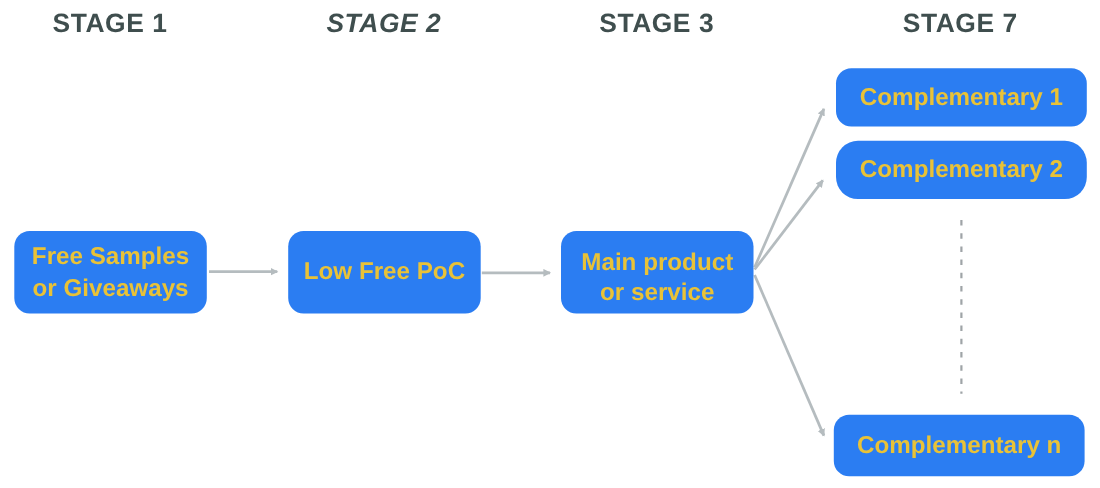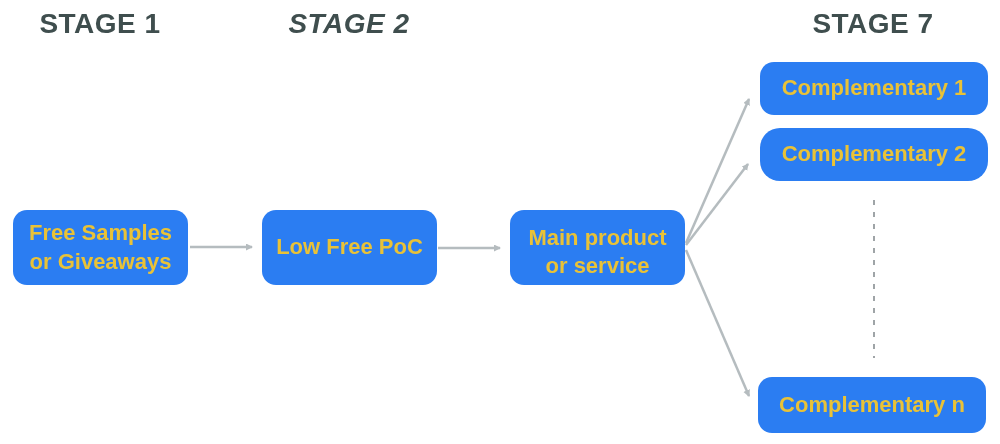--- a/index.html
+++ b/index.html
@@ -12,21 +12,21 @@
     width: 1000px;
     height: 444px;
     background: var(--background, #ffffff);
     overflow: hidden;
   }
   .stage-label {
     position: absolute;
     top: 8px;
     width: 200px;
     text-align: center;
-    font-size: 28px;
+    font-size: 24px;
     font-weight: 700;
     letter-spacing: 0.5px;
     color: var(--stage-label-text, #3f4e4e);
   }
   .node {
     position: absolute;
     display: flex;
     align-items: center;
     justify-content: center;
     text-align: center;
@@ -59,20 +59,21 @@
     fill: none;
   }
 </style>
 </head>
 <body>
 
 <div class="canvas">
 
   <div class="stage-label" style="left: 0px;">STAGE 1</div>
   <div class="stage-label" style="left: 249px; font-style: italic;">STAGE 2</div>
+  <div class="stage-label" style="left: 497px;">STAGE 3</div>
   <div class="stage-label" style="left: 773px;">STAGE 7</div>
 
   <svg class="connectors" viewBox="0 0 1000 444" xmlns="http://www.w3.org/2000/svg">
     <defs>
       <marker id="arrowhead" markerWidth="8" markerHeight="8" refX="6" refY="3.5" orient="auto" markerUnits="userSpaceOnUse">
         <path d="M0,0 L7,3.5 L0,7 Z" style="fill: var(--arrow, #b5bcbf);"></path>
       </marker>
     </defs>
     <line class="arrow-line" x1="190" y1="247" x2="252" y2="247" marker-end="url(#arrowhead)"></line>
     <line class="arrow-line" x1="438" y1="248" x2="500" y2="248" marker-end="url(#arrowhead)"></line>

